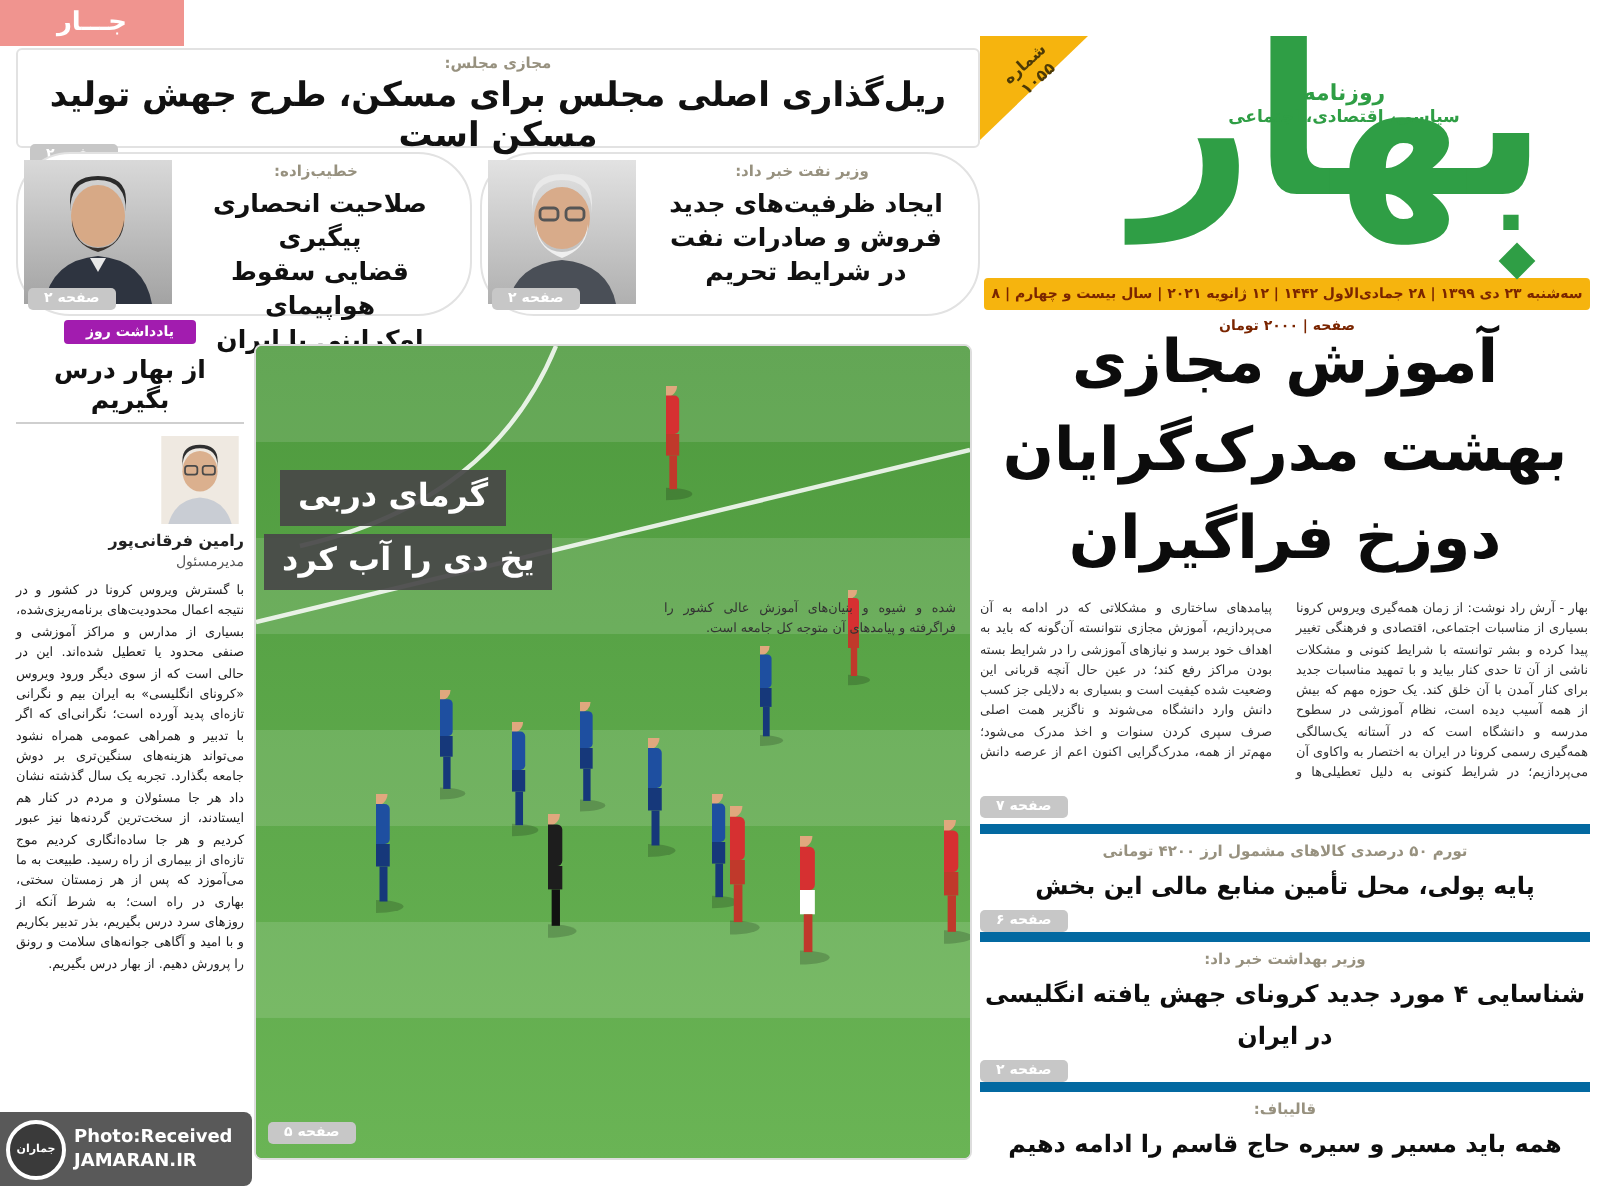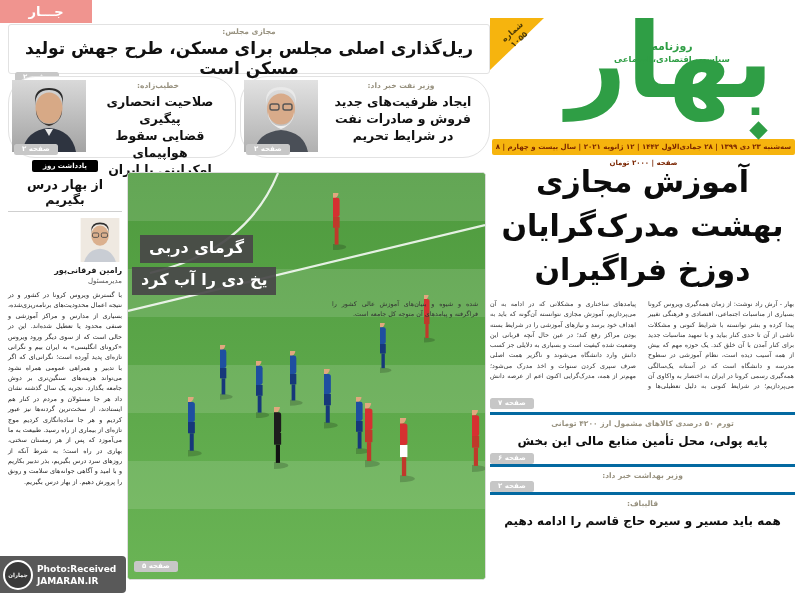--- a/index.html
+++ b/index.html
@@ -41,21 +41,21 @@
   .story2 .kicker{position:absolute;top:4px;right:14px;left:86px;text-align:center;}
   .story2 .hl{position:absolute;top:16px;right:8px;left:84px;text-align:center;
               font-size:12.5px;line-height:17px;white-space:pre-line;}
   .story2 .ptag{position:absolute;right:auto;left:auto;bottom:2px;}
   .story-spox{left:8px;width:226px;}
   .story-oil{left:240px;width:248px;}
   .tag-botleft{position:absolute !important;left:5px !important;bottom:2px !important;}
 
   
   .note-col{left:8px;top:160px;width:114px;height:418px;}
-  .note-tag{display:block;margin:0 auto;width:66px;background:#000000;color:#fff;font-size:7px;
+  .note-tag{display:block;margin:0 auto;width:66px;background:#a21caf;color:#fff;font-size:7px;
             line-height:12px;text-align:center;border-radius:2px;font-weight:bold;}
   .note-title{margin-top:5px;font-size:12.5px;font-weight:bold;text-align:center;color:#111;
               padding-bottom:4px;border-bottom:1px solid #cfcfcf;}
   .note-author{display:flex;flex-direction:column;margin-top:6px;align-items:flex-start;}
   .note-author .pic{flex:0 0 44px;}
   .note-author .names{flex:1;padding-top:4px;}
   .note-author .nm{font-size:8px;font-weight:bold;color:#222;text-align:right;}
   .note-author .rl{font-size:7px;color:#555;text-align:right;margin-top:2px;}
   .note-body{margin-top:5px;font-size:6.4px;line-height:1.62;text-align:justify;color:#222;}
 
@@ -69,21 +69,21 @@
   .derby .ptag{position:absolute;left:6px;bottom:7px;}
 
   
   .lead-hl{left:490px;top:160px;width:305px;text-align:center;font-weight:bold;color:#0c0c0c;
            font-size:30px;line-height:44px;white-space:pre-line;}
   .lead-body{left:490px;top:299px;width:304px;height:96px;column-count:2;column-gap:12px;
              column-fill:auto;font-size:6.4px;line-height:1.6;text-align:justify;color:#333;}
   .lead-tag{left:490px;top:398px;}
 
   .briefs{left:490px;top:412px;width:305px;}
-  .brief{position:relative;border-top:3px solid #0369a1;padding:4px 0 12px;}
+  .brief{position:relative;border-top:5px solid #0369a1;padding:4px 0 12px;}
   .brief .kicker{display:block;text-align:center;}
   .brief .bh{text-align:center;font-size:12px;font-weight:bold;color:#0e0e0e;line-height:21px;
              margin-top:3px;white-space:pre-line;}
   .brief .ptag{position:absolute;left:0;bottom:0;}
 
   
   .credit{left:0;top:556px;width:126px;height:37px;background:rgba(66,66,66,.88);z-index:9;
           display:flex;align-items:center;direction:ltr;border-radius:0 4px 4px 0;}
   .credit .clogo{width:26px;height:26px;border:2px solid #fff;border-radius:50%;background:#3a3a3a;
                  margin:0 4px 0 3px;color:#fff;font-size:5.5px;line-height:26px;text-align:center;font-weight:bold;}
@@ -263,20 +263,22 @@
   <span class="abs ptag lead-tag">صفحه ۷</span>
 
   <div class="abs briefs">
     <div class="brief">
       <span class="kicker">تورم ۵۰ درصدی کالاهای مشمول ارز ۴۲۰۰ تومانی</span>
       <div class="bh">پایه پولی، محل تأمین منابع مالی این بخش</div>
       <span class="ptag">صفحه ۶</span>
     </div>
     <div class="brief">
       <span class="kicker">وزیر بهداشت خبر داد:</span>
+      <div class="bh">شناسایی ۴ مورد جدید کرونای جهش یافته انگلیسی
+در ایران</div>
       <span class="ptag">صفحه ۲</span>
     </div>
     <div class="brief">
       <span class="kicker">قالیباف:</span>
       <div class="bh">همه باید مسیر و سیره حاج قاسم را ادامه دهیم</div>
 
     </div>
   </div>
 
   <div class="abs credit">

